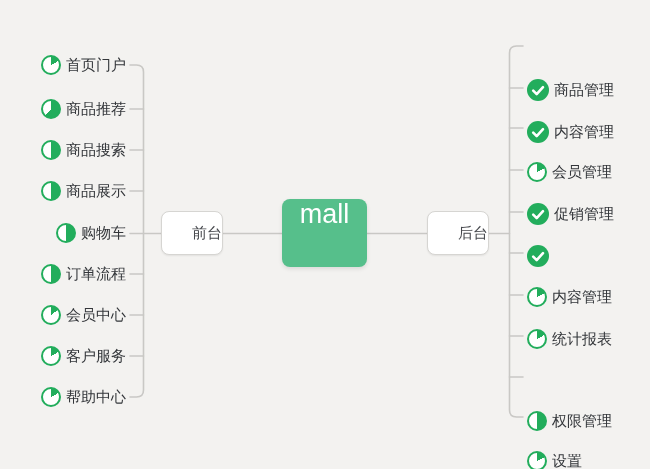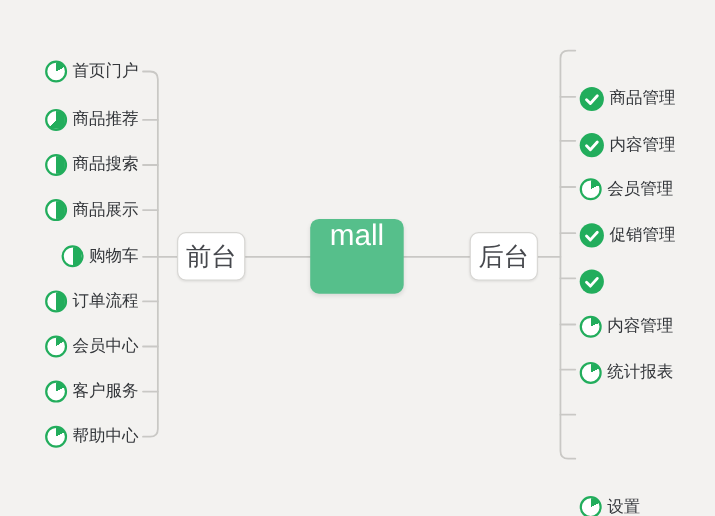--- a/index.html
+++ b/index.html
@@ -9,22 +9,22 @@
   *{margin:0;padding:0;box-sizing:border-box;}
   body{background:var(--bg);font-family:"Liberation Sans",sans-serif;}
   .canvas{position:relative;width:650px;height:469px;background:var(--bg);overflow:hidden;}
   .connectors{position:absolute;left:0;top:0;}
   .connectors path{stroke:var(--line);stroke-width:1.6;fill:none;stroke-linecap:round;}
 
   .root-node{position:absolute;left:282px;top:199px;width:85px;height:68px;
     background:var(--root-green);border-radius:8px;display:flex;justify-content:center;
     color:#fff;font-size:27px;box-shadow:0 2px 4px rgba(0,0,0,.10);cursor:default;}
   .branch-node{position:absolute;top:211px;width:62px;height:44px;background:#fff;
-    border:1.5px solid var(--node-border);border-radius:8px;display:flex;align-items:center;justify-content:center;
-    color:var(--node-text);font-size:23px;box-shadow:0 1px 2px rgba(0,0,0,.07);cursor:default;}
+    border:1.5px solid var(--node-border);border-radius:8px;display:flex;align-items:center;justify-content:flex-end;
+    color:var(--node-text);font-size:15px;box-shadow:0 1px 2px rgba(0,0,0,.07);cursor:default;}
   .branch-node.left{left:161px;}
   .branch-node.right{left:427px;}
 
   .topic{position:absolute;height:22px;display:flex;align-items:center;gap:5px;white-space:nowrap;cursor:default;}
   .topic.l{right:524px;}
   .topic.r{left:527px;margin-top:44px;}
   .topic .label{font-size:15px;color:var(--item-text);line-height:22px;}
   .icon{flex:0 0 auto;border-radius:50%;}
   .icon-check{width:22px;height:22px;background:var(--icon-green);display:flex;align-items:center;justify-content:center;}
   .icon-check svg{width:22px;height:22px;display:block;}
@@ -127,18 +127,22 @@
       </span>
     </div>
   <div class="topic r" style="top:242px">
       <span class="icon icon-pie" style="background: conic-gradient(var(--icon-green) 64.8deg, #ffffff 0deg);"></span>
       <span class="label">内容管理</span>
     </div>
   <div class="topic r" style="top:284px">
       <span class="icon icon-pie" style="background: conic-gradient(var(--icon-green) 61.2deg, #ffffff 0deg);"></span>
       <span class="label">统计报表</span>
     </div>
+  <div class="topic r" style="top:366px">
+      <span class="icon icon-pie" style="background: conic-gradient(var(--icon-green) 180deg, #ffffff 0deg);"></span>
+      <span class="label">权限管理</span>
+    </div>
   <div class="topic r" style="top:406px">
       <span class="icon icon-pie" style="background: conic-gradient(var(--icon-green) 64.8deg, #ffffff 0deg);"></span>
       <span class="label">设置</span>
     </div>
 
 </div>
 
 </body></html>

